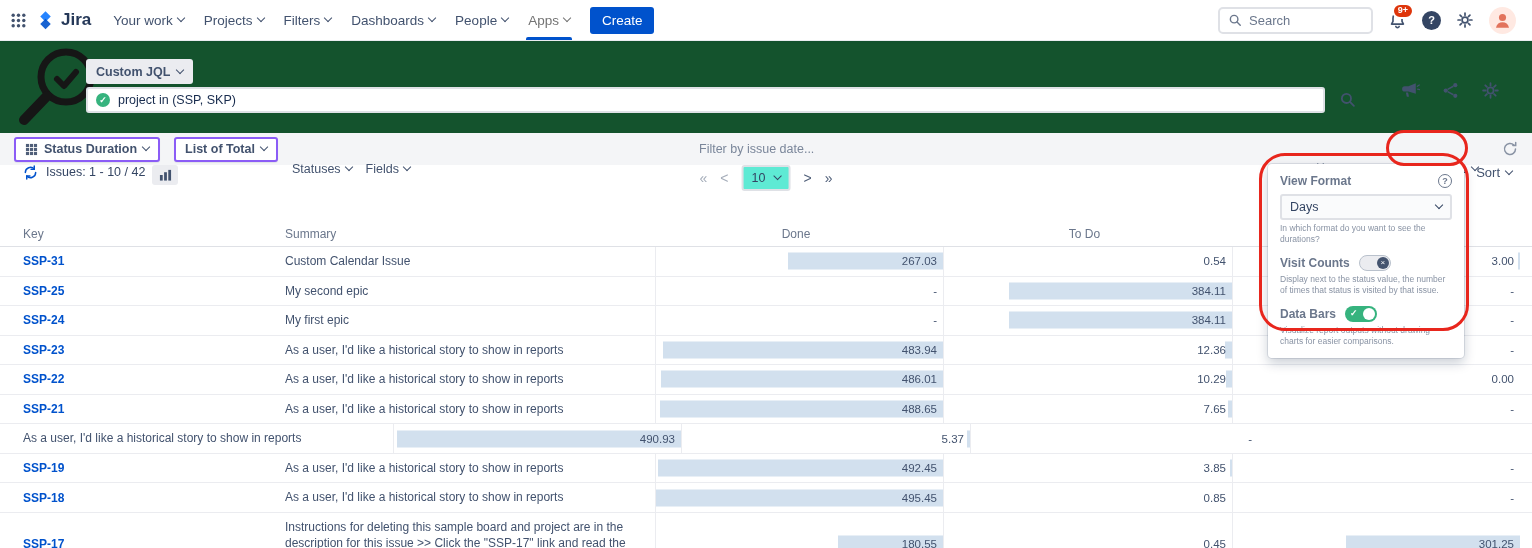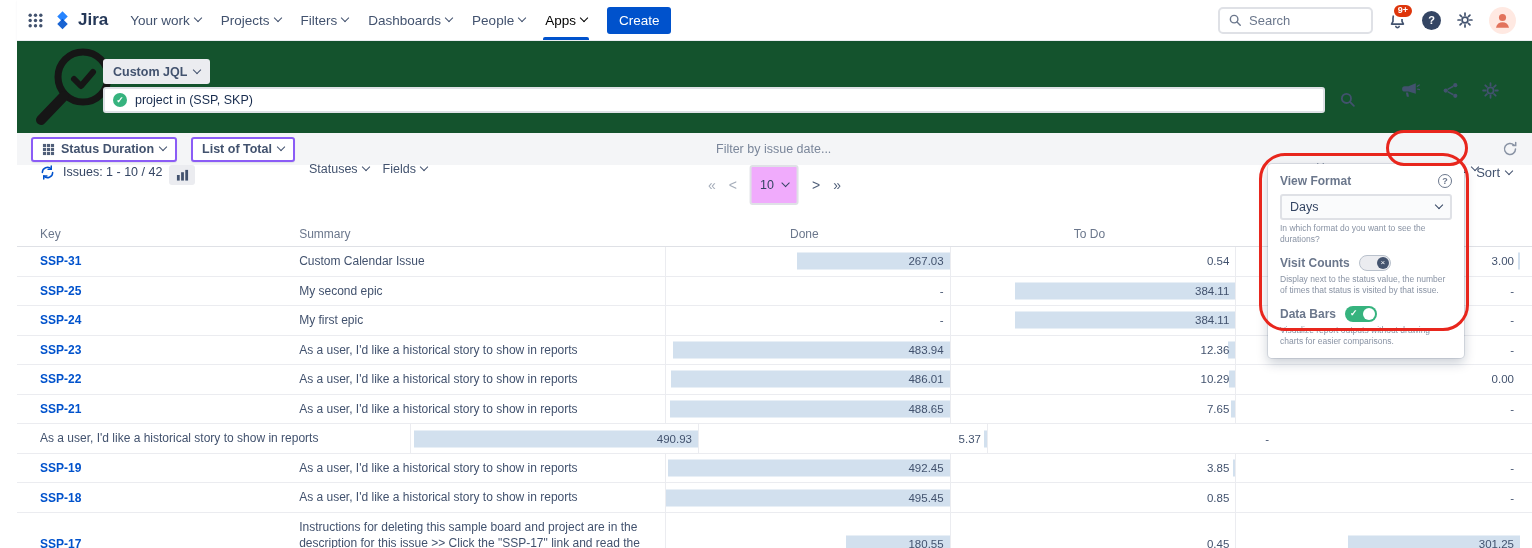--- a/index.html
+++ b/index.html
@@ -1,29 +1,29 @@
 <!DOCTYPE html>
 <html><head>
 <meta charset="utf-8">
 <style>
   * { margin:0; padding:0; box-sizing:border-box; }
   body { font-family:"Liberation Sans", sans-serif; background:#fff; }
-  .screen { position:relative; width:1532px; height:548px; background:#fff; overflow:hidden;padding-left:17px; }
+  .screen { position:relative; width:1532px; height:548px; background:#fff; overflow:hidden; }
 
   
   .topnav { height:41px; border-bottom:1px solid #ebecf0; display:flex; align-items:center;
             padding:0 16px 0 10px; background:#fff; position:relative; z-index:5;
             box-shadow:0 1px 2px rgba(9,30,66,.06); }
   .icon-btn { display:flex; align-items:center; justify-content:center; cursor:pointer; }
   .brand { display:flex; align-items:center; gap:5px; margin:0 12px 0 8px;
            font-size:17px; font-weight:700; color:#253858; }
   .primary-nav { display:flex; align-self:stretch; }
   .nav-item { display:flex; align-items:center; gap:5px; padding:0 10px; font-size:13.5px;
               font-weight:500; color:#42526e; position:relative; cursor:pointer; }
-  .nav-item.active { color:#000000; }
+  .nav-item.active { color:#737373; }
   .nav-item.active::after { content:""; position:absolute; left:8px; right:8px; bottom:0;
               height:3px; background:#0052CC; border-radius:2px 2px 0 0; }
   .create-btn { margin-left:10px; background:#0052CC; color:#fff; border:none; border-radius:3px;
               height:27px; padding:0 12px; font-size:13.5px; font-weight:500; font-family:inherit; cursor:pointer; }
   .topnav-right { margin-left:auto; display:flex; align-items:center; gap:15px; }
   .search-box { width:155px; height:27px; border:2px solid #dfe1e6; border-radius:5px;
               display:flex; align-items:center; gap:7px; padding:0 8px; color:#6b778c; font-size:13px; }
   .bell-wrap { position:relative; }
   .badge { position:absolute; top:-8px; right:-7px; background:#de350b; color:#fff; font-size:9px;
               font-weight:700; padding:1.5px 4px; border-radius:8px; border:2px solid #fff; line-height:1; }
@@ -66,21 +66,21 @@
   
   .results-bar { height:46px; display:flex; align-items:flex-start; padding:0 20px 0 23px; position:relative; }
   .refresh-btn { display:flex; cursor:pointer; }
   .issues-count { font-size:12.5px; color:#344563; margin:0 7px 0 8px; }
   .chart-chip { background:#ebecf0; border-radius:3px; width:26px; height:20px; display:flex;
                 align-items:center; justify-content:center; cursor:pointer; }
   .pagination { position:absolute; left:50%; transform:translateX(-50%); display:flex;
                 align-items:center; gap:13px; }
   .pg { font-size:14px; color:#505f79; cursor:pointer; line-height:1; }
   .pg.dis { color:#a5adba; }
-  .pg-select { height:40px; border:2px solid #dfe1e6; border-radius:3px; background:#f0abfc; display:flex;
+  .pg-select { height:26px; border:2px solid #dfe1e6; border-radius:3px; background:#5eead4; display:flex;
                align-items:center; gap:9px; padding:0 8px; font-size:12.5px; color:#344563; cursor:pointer; }
   .sort { margin-left:auto; display:flex; align-items:center; gap:6px; font-size:13px; color:#42526e; cursor:pointer; }
 
   
   .report-table { margin-top:10px; }
   .thead { display:flex; align-items:center; height:26px; border-bottom:1px solid #dfe1e6;
            color:#6b778c; font-size:12px; padding-right:12px; }
   .cell-key { width:262px; padding-left:23px; }
   .cell-summary { width:393px; padding-left:23px; padding-right:16px; }
   .cell-num { width:288px; text-align:center; padding-right:6px; }

